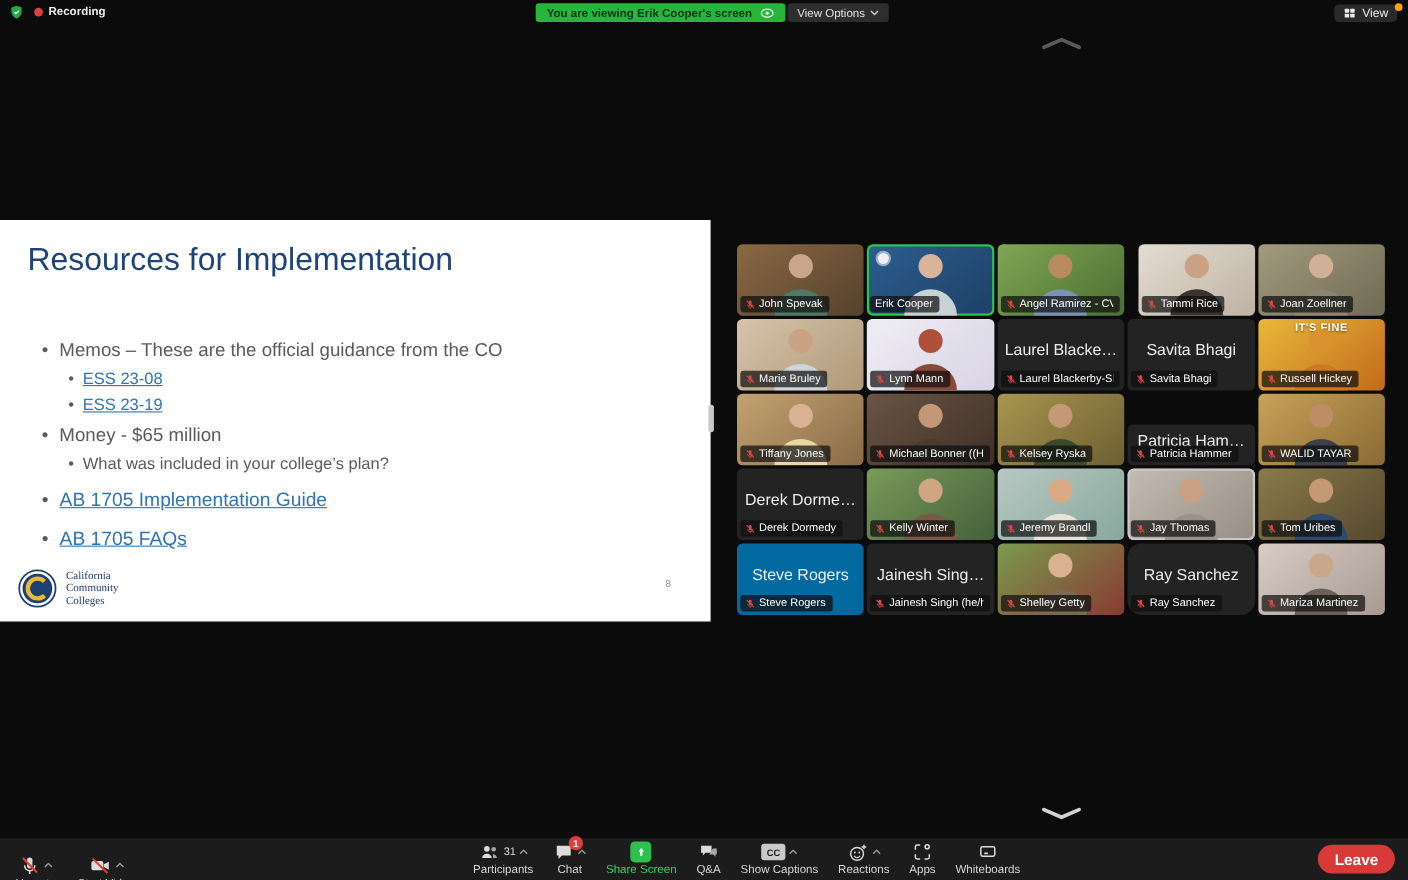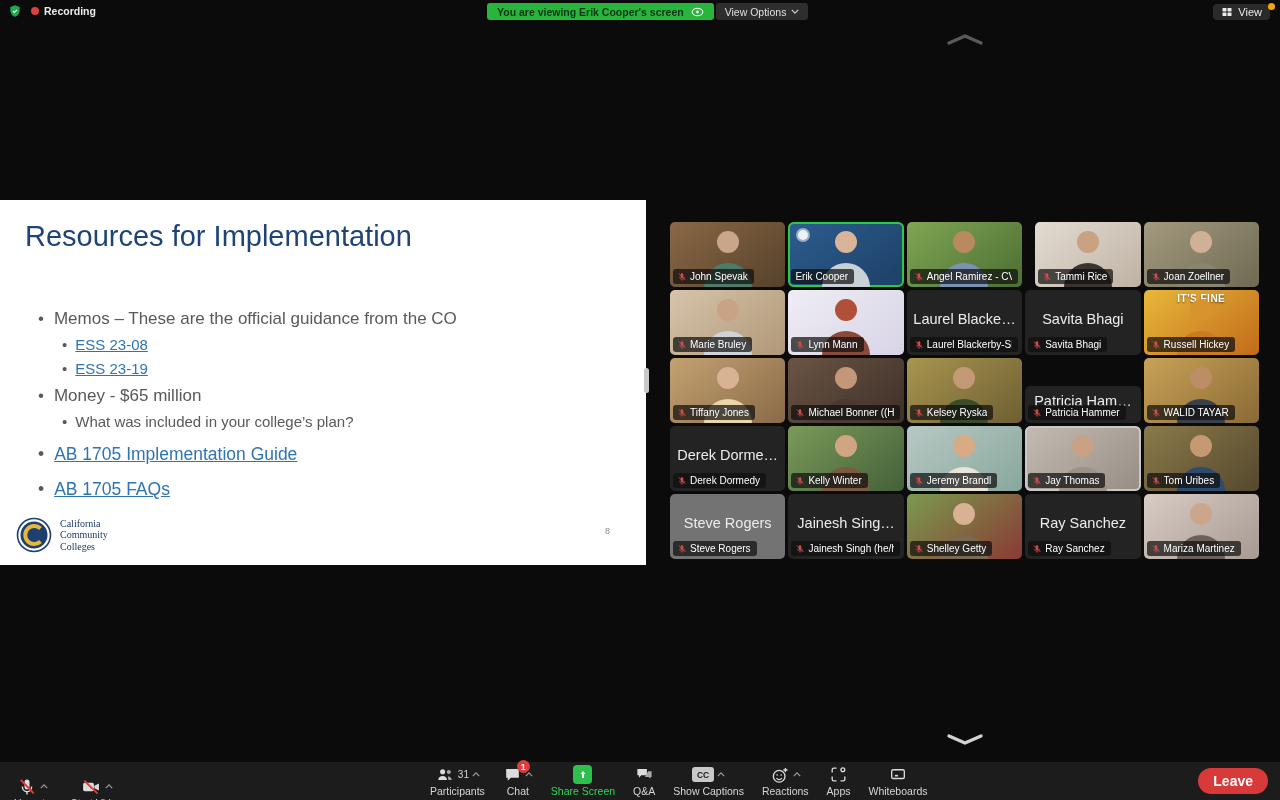--- a/index.html
+++ b/index.html
@@ -461,21 +461,21 @@
           <svg width="10" height="10" viewBox="0 0 24 24">
             <path d="M12 3a3 3 0 0 1 3 3v6a3 3 0 0 1-6 0V6a3 3 0 0 1 3-3z" fill="#d24d4d"></path>
             <path d="M6.5 11.5v.5a5.5 5.5 0 0 0 11 0v-.5" fill="none" stroke="#d24d4d" stroke-width="1.8"></path>
             <path d="M12 17.5V21" stroke="#d24d4d" stroke-width="1.8"></path>
             <line x1="4.5" y1="3.5" x2="20" y2="19" stroke="#e84040" stroke-width="2.4"></line>
           </svg>
         </span>
         <span class="tag-name">Tom Uribes</span>
       </div>
     </div>
-    <div class="tile" style="background: #737373;">
+    <div class="tile" style="background: #0369a1;">
       <div class="center-name">Steve Rogers</div>
       <div class="tag">
         <span class="mic">
           <svg width="10" height="10" viewBox="0 0 24 24">
             <path d="M12 3a3 3 0 0 1 3 3v6a3 3 0 0 1-6 0V6a3 3 0 0 1 3-3z" fill="#d24d4d"></path>
             <path d="M6.5 11.5v.5a5.5 5.5 0 0 0 11 0v-.5" fill="none" stroke="#d24d4d" stroke-width="1.8"></path>
             <path d="M12 17.5V21" stroke="#d24d4d" stroke-width="1.8"></path>
             <line x1="4.5" y1="3.5" x2="20" y2="19" stroke="#e84040" stroke-width="2.4"></line>
           </svg>
         </span>
@@ -504,21 +504,21 @@
           <svg width="10" height="10" viewBox="0 0 24 24">
             <path d="M12 3a3 3 0 0 1 3 3v6a3 3 0 0 1-6 0V6a3 3 0 0 1 3-3z" fill="#d24d4d"></path>
             <path d="M6.5 11.5v.5a5.5 5.5 0 0 0 11 0v-.5" fill="none" stroke="#d24d4d" stroke-width="1.8"></path>
             <path d="M12 17.5V21" stroke="#d24d4d" stroke-width="1.8"></path>
             <line x1="4.5" y1="3.5" x2="20" y2="19" stroke="#e84040" stroke-width="2.4"></line>
           </svg>
         </span>
         <span class="tag-name">Shelley Getty</span>
       </div>
     </div>
-    <div class="tile" style="background: rgb(35, 35, 35);">
+    <div class="tile" style="background: rgb(35, 35, 35); border-radius: 13px;">
       <div class="center-name">Ray Sanchez</div>
       <div class="tag">
         <span class="mic">
           <svg width="10" height="10" viewBox="0 0 24 24">
             <path d="M12 3a3 3 0 0 1 3 3v6a3 3 0 0 1-6 0V6a3 3 0 0 1 3-3z" fill="#d24d4d"></path>
             <path d="M6.5 11.5v.5a5.5 5.5 0 0 0 11 0v-.5" fill="none" stroke="#d24d4d" stroke-width="1.8"></path>
             <path d="M12 17.5V21" stroke="#d24d4d" stroke-width="1.8"></path>
             <line x1="4.5" y1="3.5" x2="20" y2="19" stroke="#e84040" stroke-width="2.4"></line>
           </svg>
         </span>

